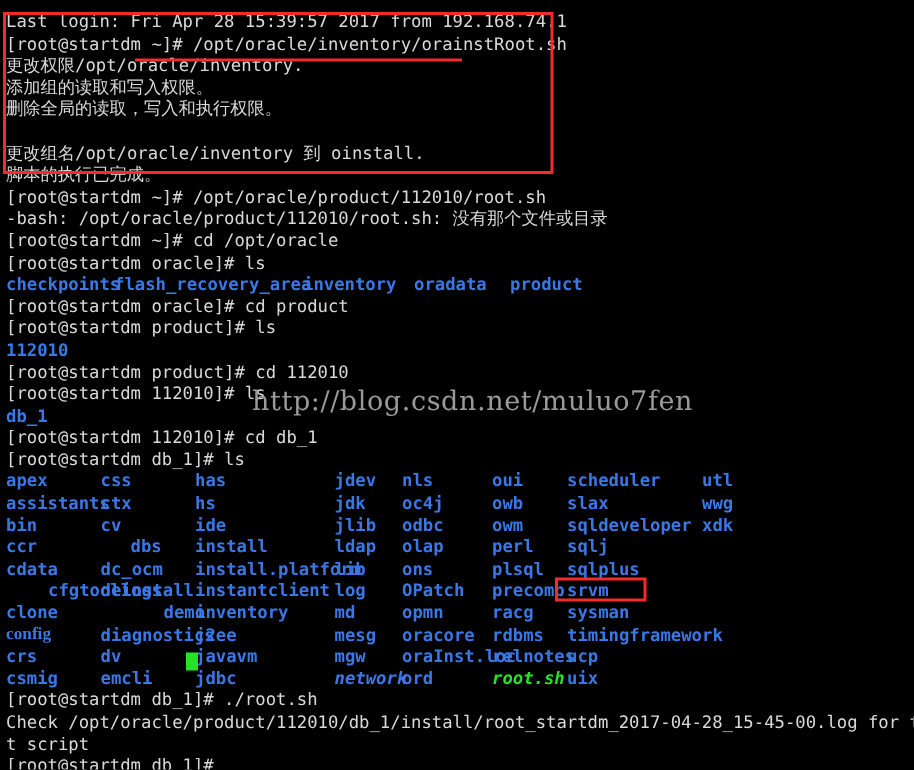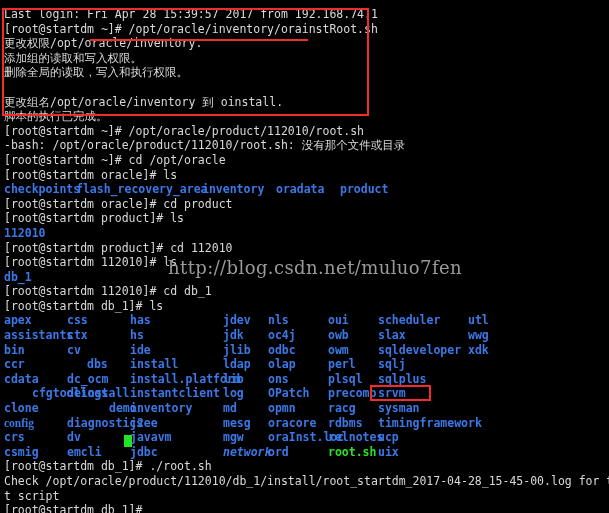--- a/index.html
+++ b/index.html
@@ -146,21 +146,21 @@
     <div id="db1-listing">
         <div class="lsrow"><span style="left: 4px;">apex</span><span style="left: 67px;">css</span><span style="left: 130px;">has</span><span style="left: 223px;">jdev</span><span style="left: 268px;">nls</span><span style="left: 328px;">oui</span><span style="left: 378px;">scheduler</span><span style="left: 468px;">utl</span></div>
         <div class="lsrow"><span style="left: 4px;">assistants</span><span style="left: 67px;">ctx</span><span style="left: 130px;">hs</span><span style="left: 223px;">jdk</span><span style="left: 268px;">oc4j</span><span style="left: 328px;">owb</span><span style="left: 378px;">slax</span><span style="left: 468px;">wwg</span></div>
         <div class="lsrow"><span style="left: 4px;">bin</span><span style="left: 67px;">cv</span><span style="left: 130px;">ide</span><span style="left: 223px;">jlib</span><span style="left: 268px;">odbc</span><span style="left: 328px;">owm</span><span style="left: 378px;">sqldeveloper</span><span style="left: 468px;">xdk</span></div>
         <div class="lsrow"><span style="left: 4px;">ccr</span><span style="left: 67px; margin-left: 20px;">dbs</span><span style="left: 130px;">install</span><span style="left: 223px;">ldap</span><span style="left: 268px;">olap</span><span style="left: 328px;">perl</span><span style="left: 378px;">sqlj</span></div>
         <div class="lsrow"><span style="left: 4px;">cdata</span><span style="left: 67px;">dc_ocm</span><span style="left: 130px;">install.platform</span><span style="left: 223px;">lib</span><span style="left: 268px;">ons</span><span style="left: 328px;">plsql</span><span style="left: 378px;">sqlplus</span></div>
         <div class="lsrow"><span style="left: 4px; margin-left: 28px;">cfgtoollogs</span><span style="left: 67px;">deinstall</span><span style="left: 130px;">instantclient</span><span style="left: 223px;">log</span><span style="left: 268px;">OPatch</span><span style="left: 328px;">precomp</span><span style="left: 378px;">srvm</span></div>
         <div class="lsrow"><span style="left: 4px;">clone</span><span style="left: 67px; margin-left: 42px;">demo</span><span style="left: 130px;">inventory</span><span style="left: 223px;">md</span><span style="left: 268px;">opmn</span><span style="left: 328px;">racg</span><span style="left: 378px;">sysman</span></div>
         <div class="lsrow"><span style="left: 4px; font-family: Liberation Serif, serif;">config</span><span style="left: 67px;">diagnostics</span><span style="left: 130px;">j2ee</span><span style="left: 223px;">mesg</span><span style="left: 268px;">oracore</span><span style="left: 328px;">rdbms</span><span style="left: 378px;">timingframework</span></div>
         <div class="lsrow"><span style="left: 4px;">crs</span><span style="left: 67px;">dv</span><span style="left: 130px;">javavm</span><span style="left: 223px;">mgw</span><span style="left: 268px;">oraInst.loc</span><span style="left: 328px;">relnotes</span><span style="left: 378px;">ucp</span></div>
-        <div class="lsrow"><span style="left: 4px;">csmig</span><span style="left: 67px;">emcli</span><span style="left: 130px;">jdbc</span><span style="left: 223px; font-style: italic;">network</span><span style="left: 268px;">ord</span><span class="exe" style="left: 328px;">root.sh</span><span style="left: 378px;">uix</span></div>
+        <div class="lsrow"><span style="left: 4px;">csmig</span><span style="left: 67px;">emcli</span><span style="left: 130px;">jdbc</span><span style="left: 223px; font-style: italic;">network</span><span style="left: 268px;">ord</span><span class="exe" style="left: 328px; font-style: italic;">root.sh</span><span style="left: 378px;">uix</span></div>
       </div>
 
     <div class="line">[root@startdm db_1]# ./root.sh</div>
     <div class="line">Check /opt/oracle/product/112010/db_1/install/root_startdm_2017-04-28_15-45-00.log for the output of roo</div>
     <div class="line">t script</div>
     <div class="line">[root@startdm db_1]# </div>
   </div>
 
   <div class="redbox" id="redbox-main"></div>
   <div id="red-underline"></div>

